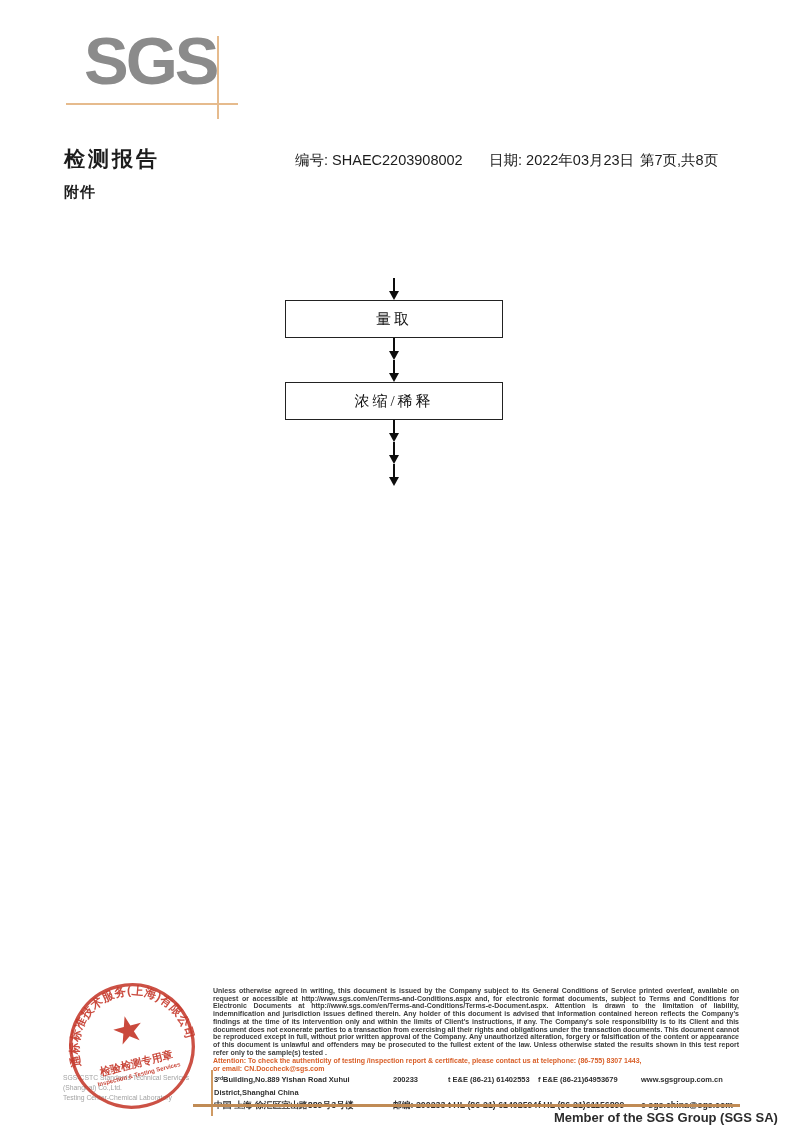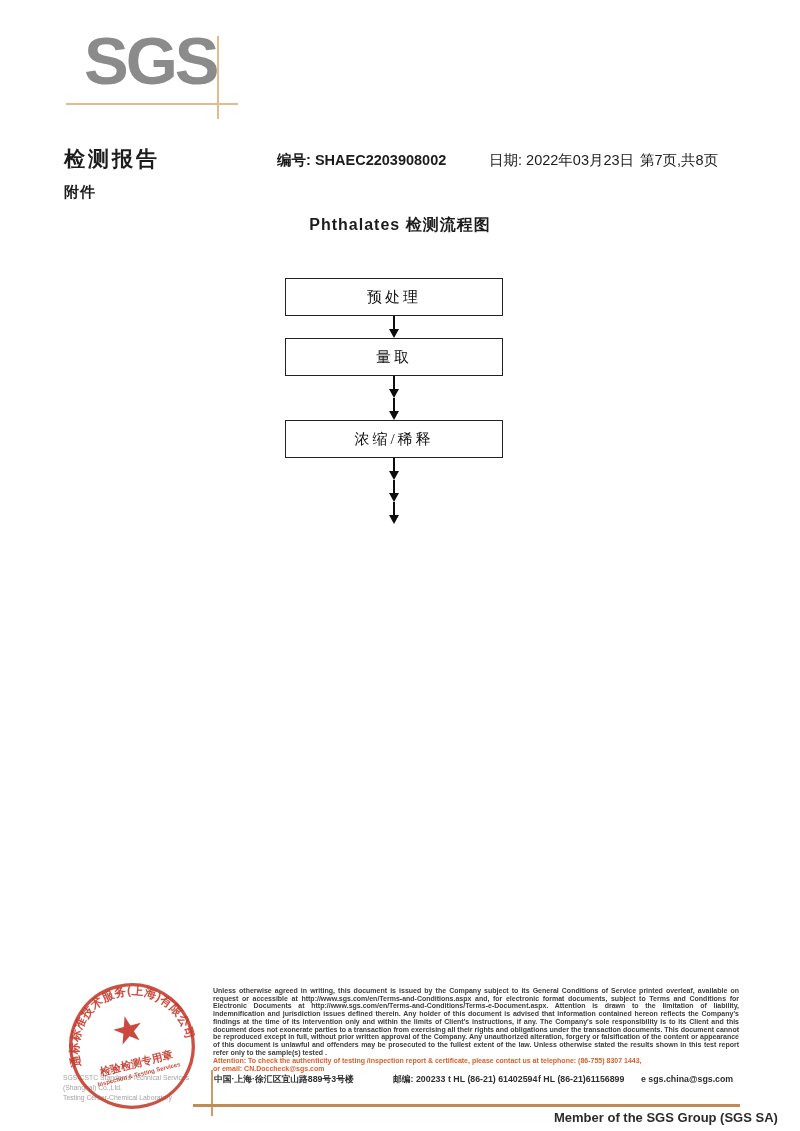--- a/index.html
+++ b/index.html
@@ -16,21 +16,21 @@
   .logo-hline { position:absolute; left:66px; top:103px; width:172px; height:2px; background:#e6bb8d; }
   .logo-vline { position:absolute; left:217px; top:36px; width:2px; height:83px; background:#e6bb8d; }
   .logo-text {
     position:absolute; left:84px; top:22px;
     font-size:67px; font-weight:800; letter-spacing:-3px;
     color:#8b8b8b; font-family:"Liberation Sans", sans-serif;
   }
   
   .report-title { position:absolute; left:64px; top:145px; font-size:21px; font-weight:bold; letter-spacing:3px; }
   .hdr-item { position:absolute; top:151px; font-size:14.5px; }
-  .hdr-number { left:277px;font-weight:bold; }
+  .hdr-number { left:295px; }
   .hdr-date   { left:489px; }
   .hdr-pages  { left:640px; }
   .attachment { position:absolute; left:64px; top:183px; font-size:15px; font-weight:bold; letter-spacing:1px; }
   
   .flow-title { position:absolute; left:0; top:215px; width:100%; text-align:center; font-size:16px; font-weight:bold; letter-spacing:1px; }
   .flowchart { position:absolute; left:285px; top:278px; width:218px; }
   .flow-box {
     width:218px; height:38px;
     border:1.5px solid #222222; background:#ffffff;
     display:flex; align-items:center; justify-content:center;
@@ -85,24 +85,22 @@
     <span>编号:</span>
     <span>SHAEC2203908002</span>
   </div>
   <div class="hdr-item hdr-date">
     <span>日期:</span>
     <span>2022年03月23日</span>
   </div>
   <div class="hdr-item hdr-pages">第7页,共8页</div>
   <div class="attachment">附件</div>
 
-  <div class="flow-title">Phthalates 检测流程图</div>
 
   <div class="flowchart">
-    <div class="flow-box">预处理</div>
     <div class="flow-arrow">
         <div class="stem"></div>
         <div class="head"></div>
       </div>
     <div class="flow-box">量取</div>
     <div class="flow-arrow">
         <div class="stem"></div>
         <div class="head"></div>
       </div>
     <div class="flow-arrow">
@@ -140,20 +138,27 @@
     <text x="70" y="102" text-anchor="middle" font-size="6.2" font-weight="bold" fill="#c5392b" fill-opacity="0.92" font-family="Liberation Sans, sans-serif">Inspection &amp; Testing Services</text>
   </svg>
 
   <div class="disclaimer">Unless otherwise agreed in writing, this document is issued by the Company subject to its General Conditions of Service printed overleaf, available on request or accessible at http://www.sgs.com/en/Terms-and-Conditions.aspx and, for electronic format documents, subject to Terms and Conditions for Electronic Documents at http://www.sgs.com/en/Terms-and-Conditions/Terms-e-Document.aspx. Attention is drawn to the limitation of liability, indemnification and jurisdiction issues defined therein. Any holder of this document is advised that information contained hereon reflects the Company's findings at the time of its intervention only and within the limits of Client's instructions, if any. The Company's sole responsibility is to its Client and this document does not exonerate parties to a transaction from exercising all their rights and obligations under the transaction documents. This document cannot be reproduced except in full, without prior written approval of the Company. Any unauthorized alteration, forgery or falsification of the content or appearance of this document is unlawful and offenders may be prosecuted to the fullest extent of the law. Unless otherwise stated the results shown in this test report refer only to the sample(s) tested .</div>
   <div class="attention">
     <div>Attention: To check the authenticity of testing /inspection report &amp; certificate, please contact us at telephone: (86-755) 8307 1443,</div>
     <div>or email: CN.Doccheck@sgs.com</div>
   </div>
 
   <div class="addr-block">
+    <div class="addr-row">
+      <span class="a1">3ʳᵈBuilding,No.889 Yishan Road Xuhui District,Shanghai China</span>
+      <span class="a2">200233</span>
+      <span class="a3">t E&amp;E (86-21) 61402553</span>
+      <span class="a4">f E&amp;E (86-21)64953679</span>
+      <span class="a5">www.sgsgroup.com.cn</span>
+    </div>
     <div class="addr-row addr-cn">
       <span class="a1">中国·上海·徐汇区宜山路889号3号楼</span>
       <span class="a2">邮编: 200233</span>
       <span class="a3">t HL (86-21) 61402594</span>
       <span class="a4">f HL (86-21)61156899</span>
       <span class="a5">e  sgs.china@sgs.com</span>
     </div>
   </div>
 
   <div class="foot-vline"></div>

